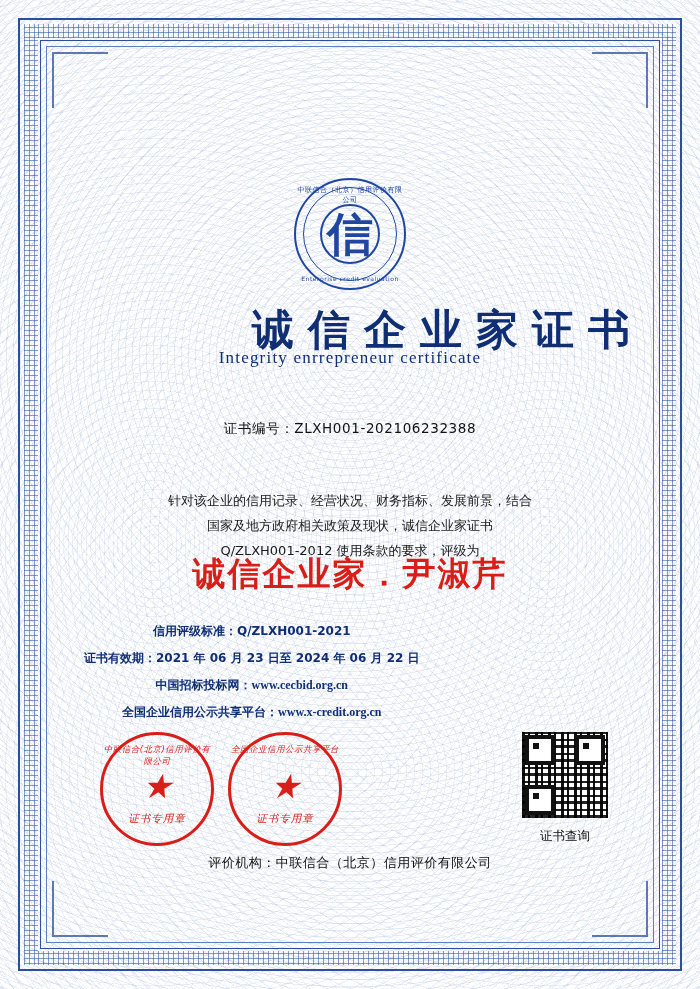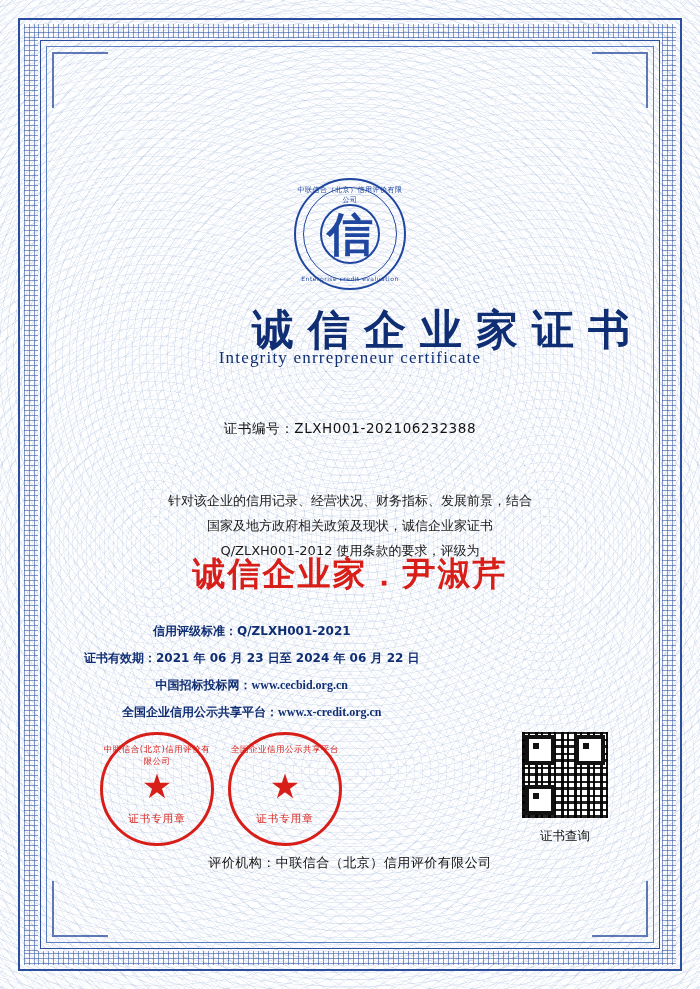--- a/index.html
+++ b/index.html
@@ -215,20 +215,21 @@
   .fields .row { white-space: nowrap; }
   .fields .url { font-family: "Liberation Serif", serif; }
 
   
   .stamp {
     position: absolute;
     width: 108px; height: 108px;
     border-radius: 50%;
     border: 3px solid #d81e18;
     color: #d81e18;
+    font-style: italic;
   }
   .stamp.one { left: 44px; top: 676px; }
   .stamp.two { left: 172px; top: 676px; }
   .stamp-star {
     position: absolute;
     left: 50%; top: 34px;
     transform: translateX(-50%);
     font-size: 34px;
     line-height: 34px;
     color: #d81e18;

